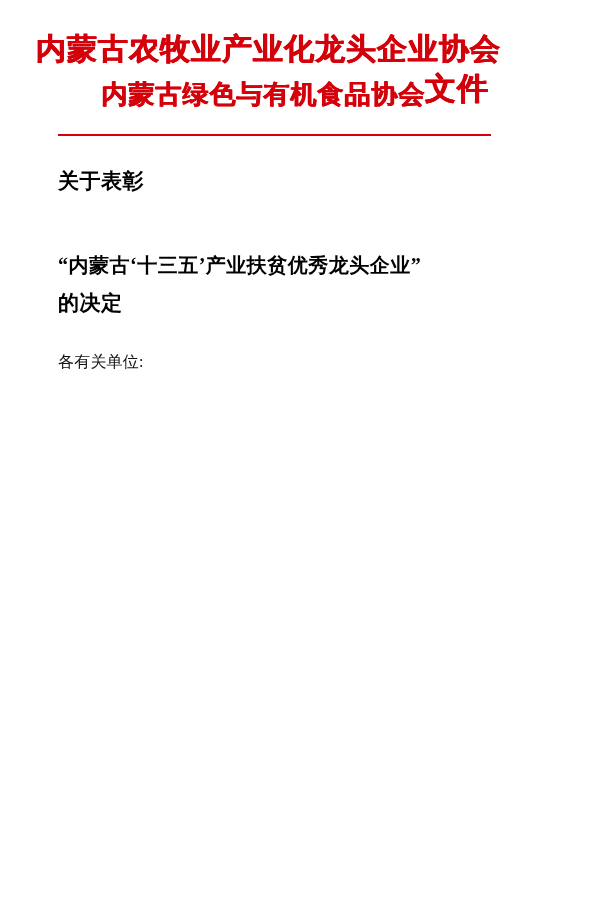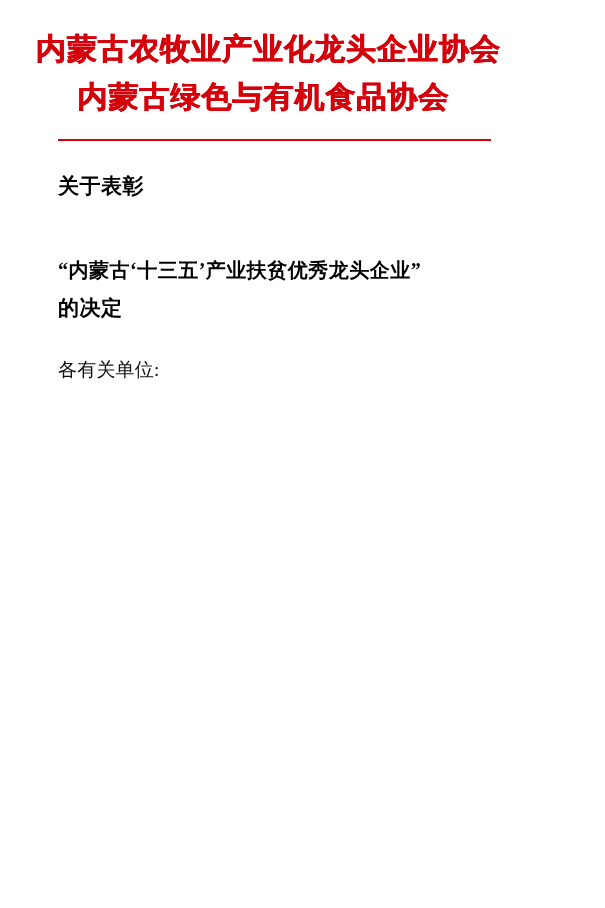--- a/index.html
+++ b/index.html
@@ -35,21 +35,21 @@
     text-align: center;
     white-space: nowrap;
     line-height: 1.25;
     text-shadow: 0.5px 0 0 #d4000a, -0.5px 0 0 #d4000a;
   }
   .lh-line-1 {
     font-size: 30px;
     margin-left: -22px;
   }
   .lh-line-2 {
-    font-size: 30px;
+    font-size: 26px;
     margin-left: -22px;
     margin-top: 10px;
   }
   .lh-doc-word {
     position: absolute;
     right: 2px;
     top: 68px;
     color: #d4000a;
     font-family: "DejaVu Sans", "Liberation Sans", sans-serif;
     font-weight: bold;
@@ -75,21 +75,21 @@
     letter-spacing: 0.5px;
     white-space: nowrap;
   }
   .title-line-2 {
     font-size: 20px;
     margin-top: 44px;
   }
   
   .body-text {
     margin-top: 22px;
-    font-size: 19px;
+    font-size: 16px;
     line-height: 2.0;
     text-align: justify;
     text-justify: inter-ideograph;
     letter-spacing: 0.2px;
   }
   .salutation {
     margin: 0 0 0 0;
   }
   .para {
     margin: 0;
@@ -97,20 +97,21 @@
   }
 </style>
 </head>
 <body>
 
 <div class="page">
 
   <div class="letterhead">
     <div class="lh-line lh-line-1">内蒙古农牧业产业化龙头企业协会</div>
     <div class="lh-line lh-line-2">内蒙古绿色与有机食品协会</div>
+    <div class="lh-doc-word">文件</div>
     <div class="lh-rule"></div>
   </div>
 
   <div class="title-block">
     <div class="title-line">关于表彰</div>
     <div class="title-line title-line-2">“内蒙古‘十三五’产业扶贫优秀龙头企业”</div>
     <div class="title-line">的决定</div>
   </div>
 
   <div class="body-text">

